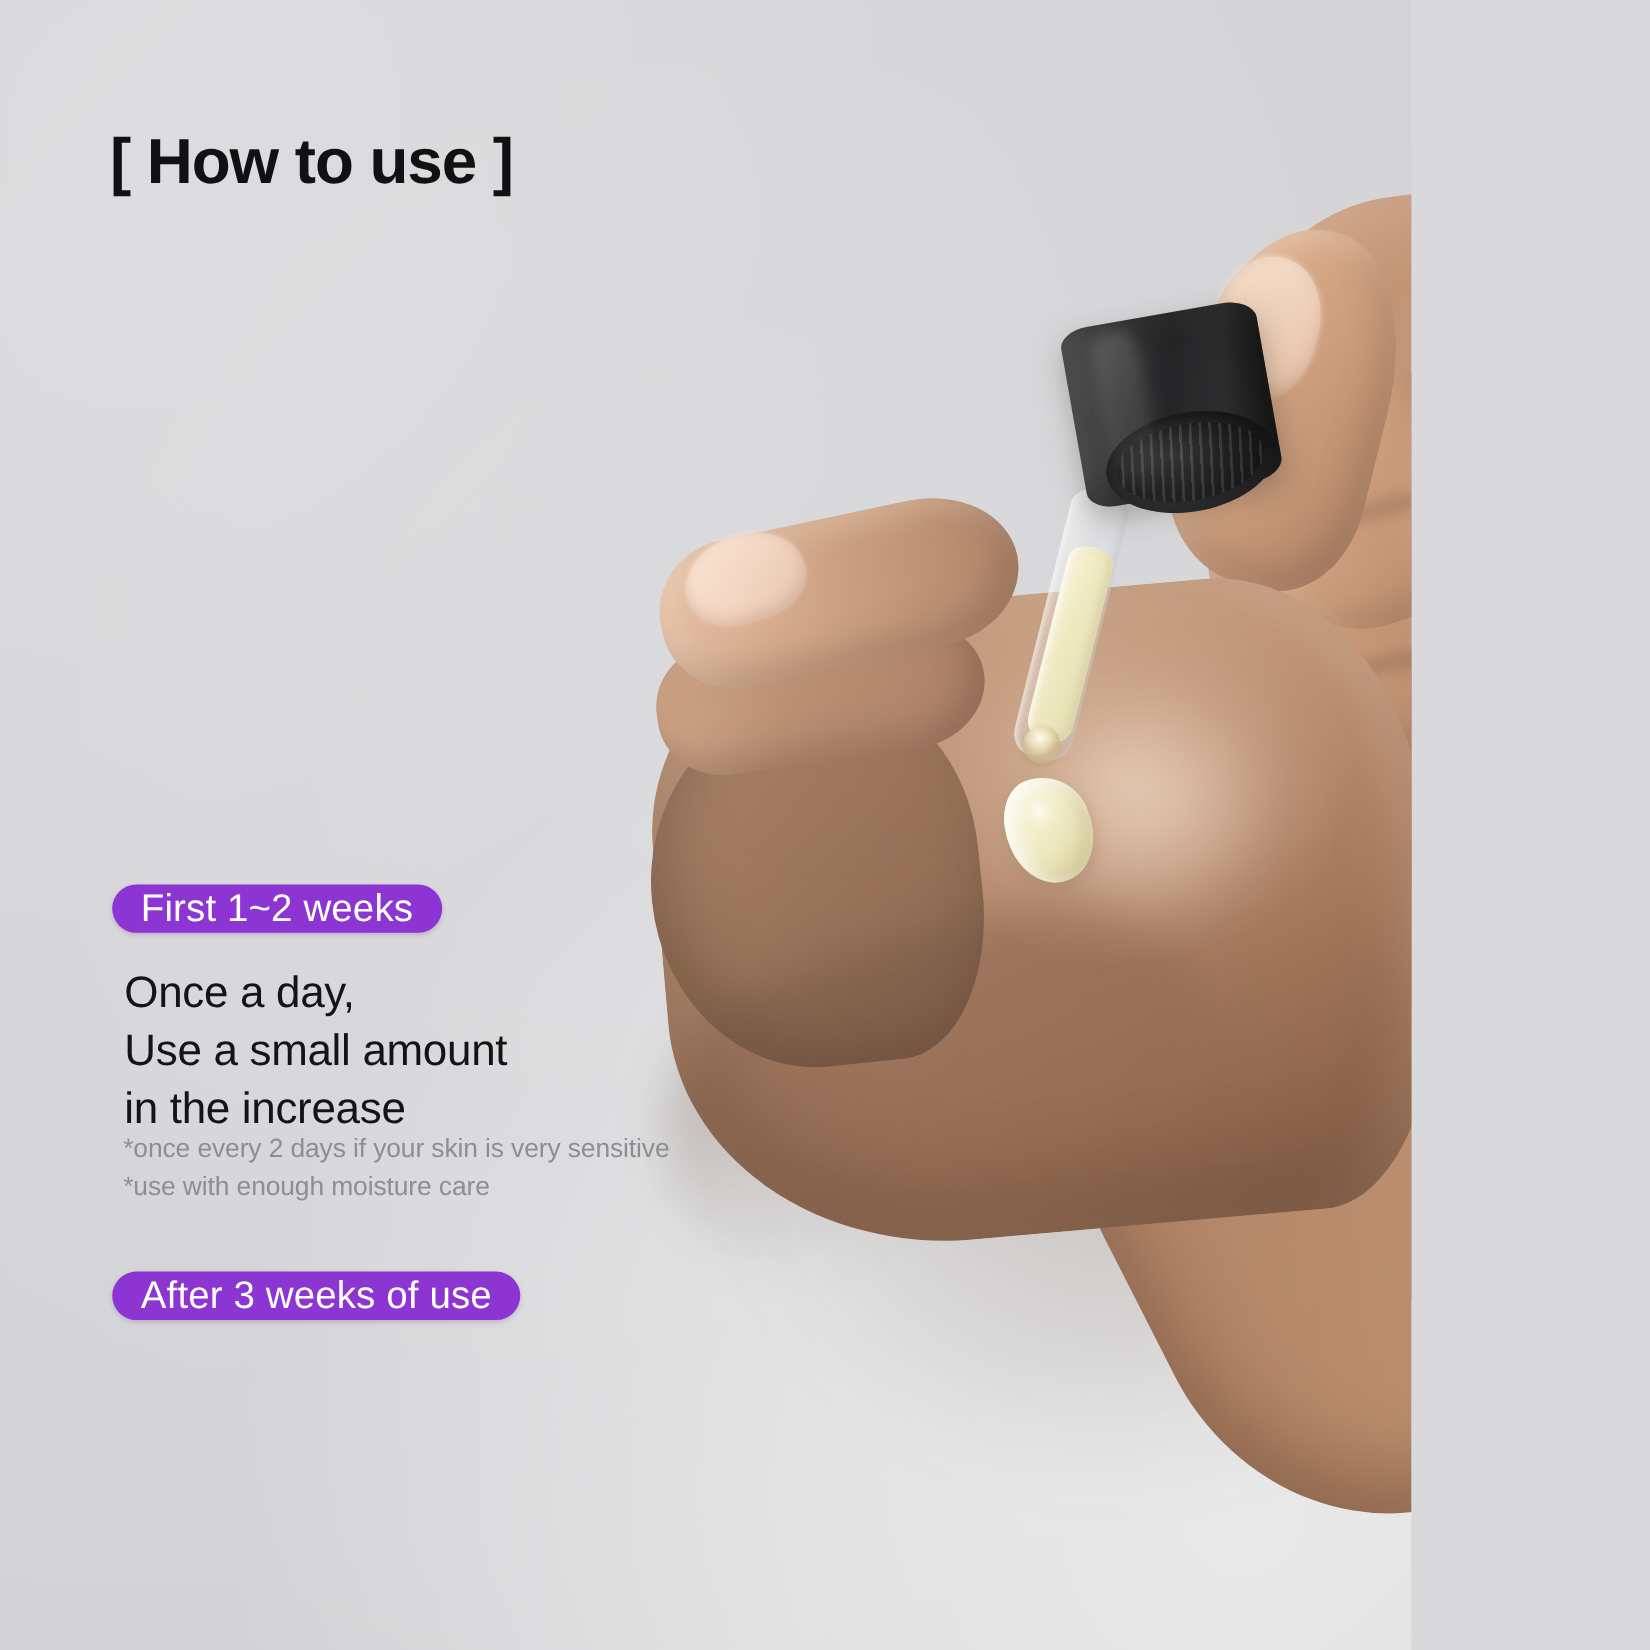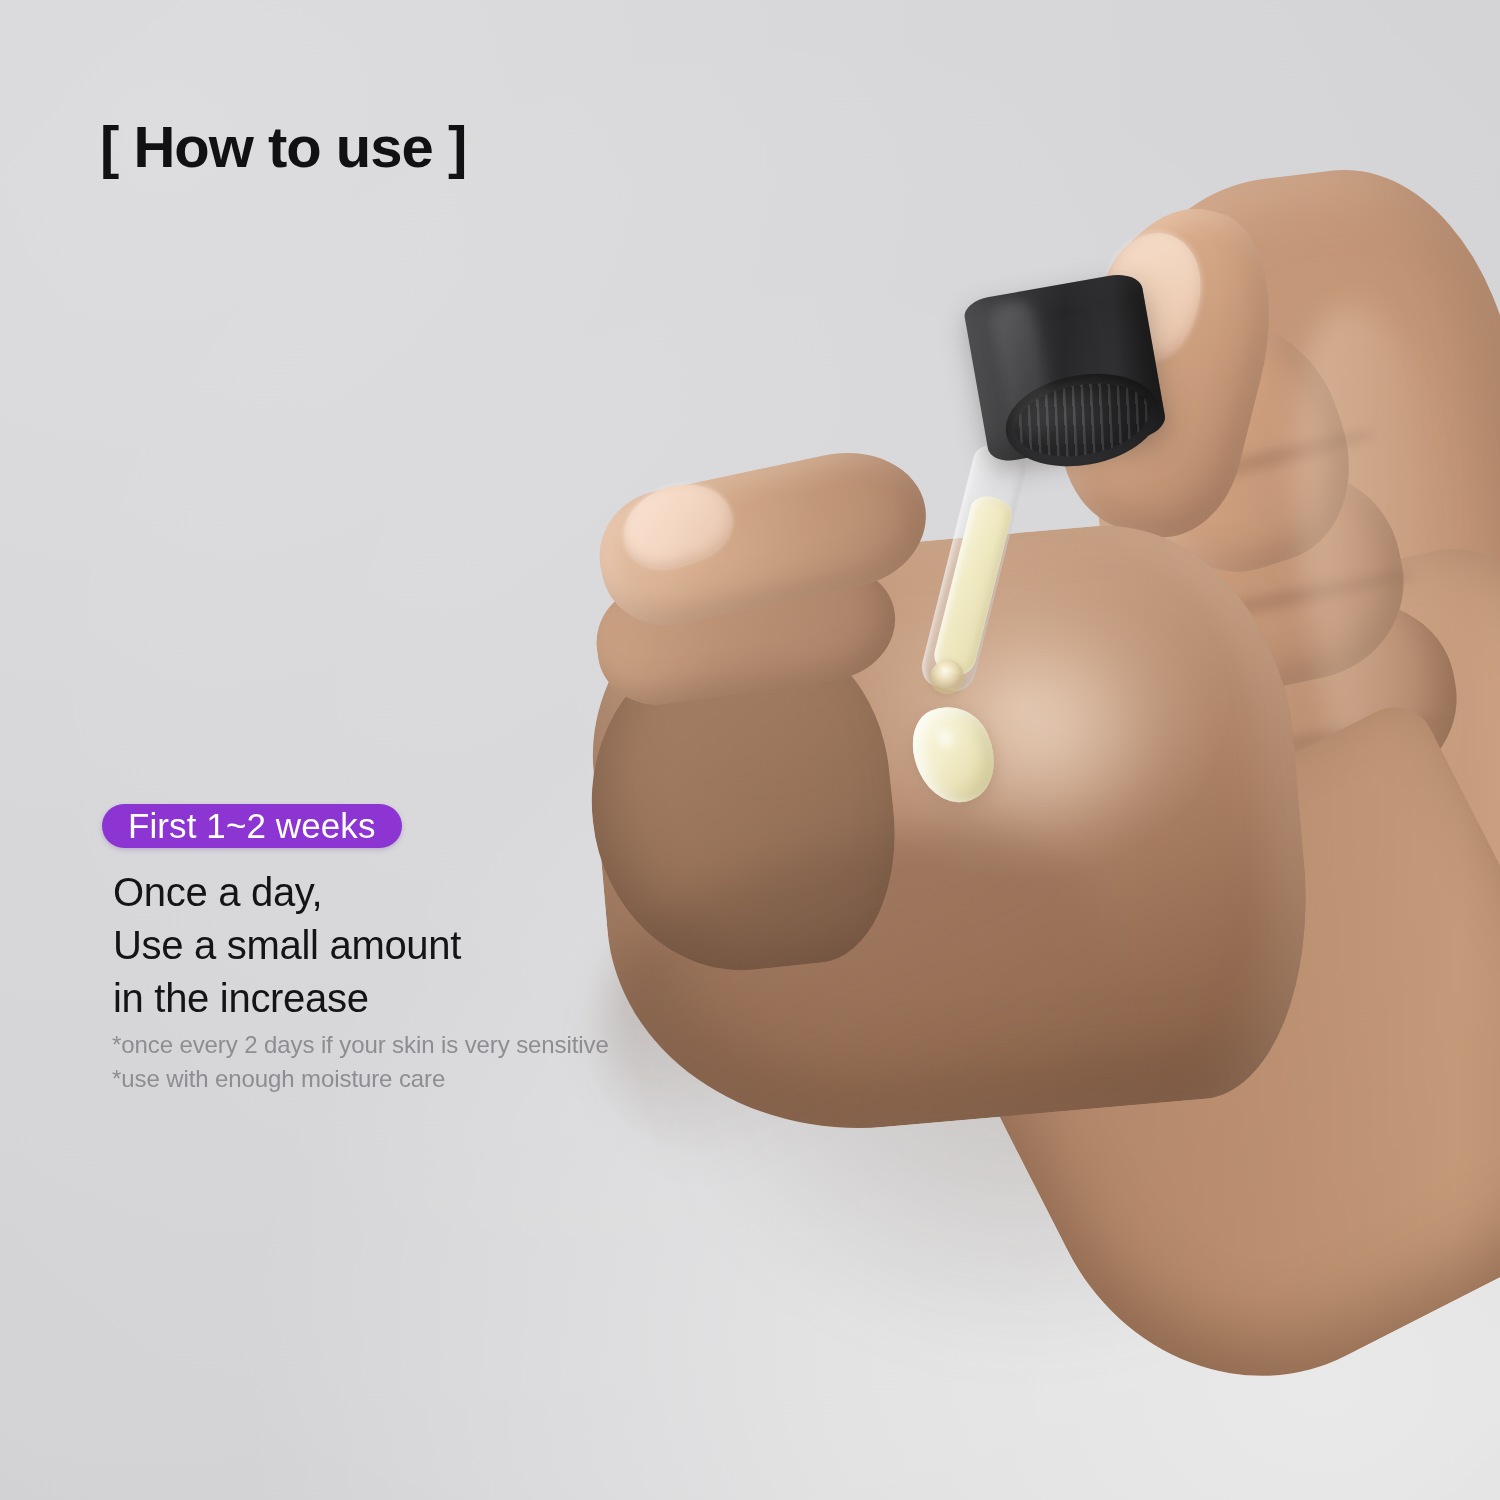--- a/index.html
+++ b/index.html
@@ -6,21 +6,21 @@
   html, body { width:1500px; height:1500px; overflow:hidden; }
   body {
     font-family: "Liberation Sans", sans-serif;
     background: #d9d9db;
     position: relative;
   }
 
   
   #stage {
     position:absolute; inset:0;
-    width:1500px; height:1500px;
+    width:1283px; height:1500px;
     background:
       radial-gradient(115% 95% at 88% 92%, #e9e9ea 0%, #e2e2e3 28%, rgba(226,226,228,0) 62%),
       radial-gradient(120% 110% at 10% 8%, #dcdcde 0%, #d6d6d9 45%, #d2d2d5 100%);
     overflow:hidden;
   }
   .vignette {
     position:absolute; inset:0;
     background: radial-gradient(130% 120% at 50% 45%, rgba(255,255,255,0.10) 0%, rgba(0,0,0,0) 55%, rgba(0,0,0,0.055) 100%);
     pointer-events:none;
   }
@@ -294,21 +294,21 @@
     font-size:35px; font-weight:400;
     letter-spacing:0.1px;
     padding:0 26px;
     height:44px;
     box-shadow: 0 2px 5px rgba(90,40,140,0.22);
     white-space:nowrap;
   }
   #badge-1 { left:102px; top:804px; }
   #badge-2 { left:102px; top:1156px; }
 
-  .body-block { position:absolute; }
+  .body-block { position:absolute;margin-top:10px; }
   .body-line {
     font-size:40px; font-weight:500; color:#141417;
     line-height:1.33; letter-spacing:-0.3px;
     white-space:nowrap;
   }
   #block-1 { left:113px; top:866px; }
   #block-2 { left:113px; top:1240px; }
 
   .note-block { position:absolute; left:112px; top:1028px; }
   .note-line {
@@ -371,16 +371,17 @@
       <div class="body-line">Once a day,</div>
       <div class="body-line">Use a small amount</div>
       <div class="body-line">in the increase</div>
     </div>
 
     <div class="note-block">
       <div class="note-line">*once every 2 days if your skin is very sensitive</div>
       <div class="note-line">*use with enough moisture care</div>
     </div>
 
+    <div class="badge" id="badge-2">After 3 weeks of use</div>
 
 
   </div>
 </div>
 
 </body></html>

